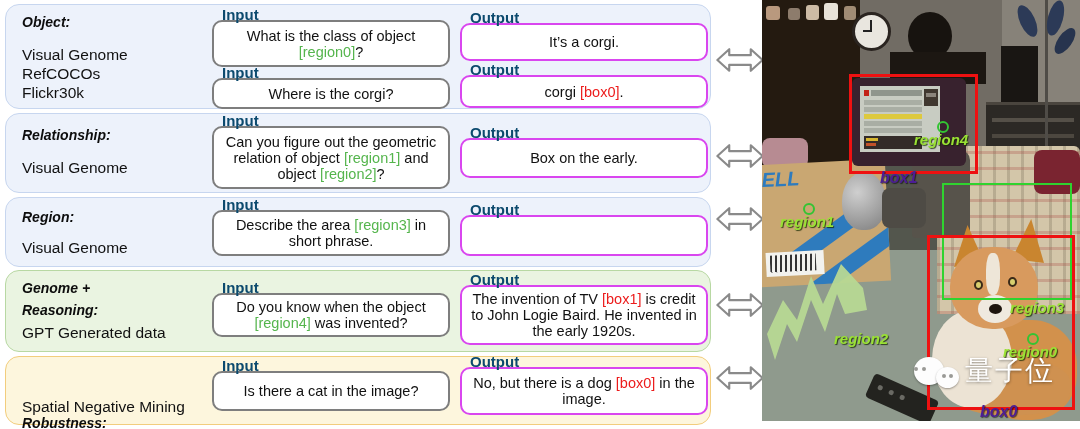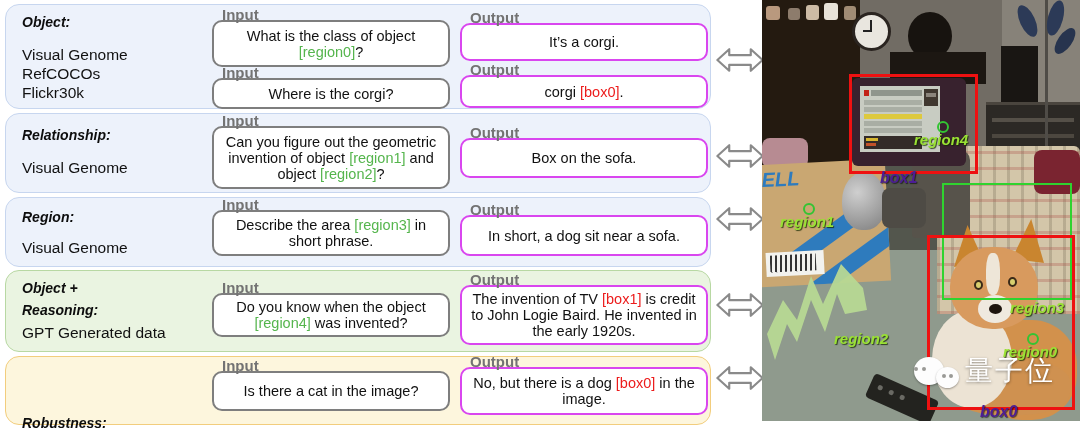--- a/index.html
+++ b/index.html
@@ -10,21 +10,21 @@
   
   .section{position:absolute;left:5px;width:706px;border-radius:14px;border:1.5px solid;box-sizing:border-box;}
   .s-blue{background:#edf2fb;border-color:#c7d6ef;}
   .s-green{background:#eaf4e1;border-color:#b8d8a3;}
   .s-yellow{background:#fdf6dd;border-color:#f2cd7d;}
   .sec-title{position:absolute;font-weight:bold;font-style:italic;font-size:14px;color:#0d0d0d;white-space:pre-line;line-height:22px;}
   .sources{position:absolute;font-size:15.5px;color:#111;line-height:19px;}
   .iobox{position:absolute;background:#fff;border-radius:10px;box-sizing:border-box;display:flex;align-items:center;justify-content:center;}
   .inbox{border:2px solid #7e7e7e;}
   .outbox{border:2px solid #d946ef;}
-  .iolabel{position:absolute;top:-16px;left:8px;font-weight:bold;font-size:15px;color:#737373;}
+  .iolabel{position:absolute;top:-16px;left:8px;font-weight:bold;font-size:15px;color:#0c4a6e;}
   .iotext{font-size:14.5px;color:#111;text-align:center;line-height:16px;padding:2px 8px;}
   .t-green{color:#55b54d;}
   .t-red{color:#ec1c1c;}
   .arrow{position:absolute;left:716px;width:48px;height:28px;}
   
   .photo{position:absolute;left:762px;top:0;width:318px;height:421px;overflow:hidden;background:#8f9a8d;}
   .abs{position:absolute;box-sizing:border-box;}
   .plaid{background:
       repeating-linear-gradient(0deg, rgba(168,70,64,.28) 0 3px, transparent 3px 16px),
       repeating-linear-gradient(90deg, rgba(120,110,88,.30) 0 3px, transparent 3px 14px),
@@ -74,61 +74,63 @@
   </div>
 </div>
 
 <div class="section s-blue" style="top:113px;height:80px;">
   <div class="sec-title" style="left:16px;top:10px;">Relationship:</div>
   <div class="sources" style="left:16px;top:44px;">
     <div>Visual Genome</div>
   </div>
   <div class="iobox inbox" style="left:206px;top:12px;width:238px;height:63px;">
     <span class="iolabel">Input</span>
-    <div class="iotext"><span>Can you figure out the geometric invention of object </span><span class="t-green">[region1]</span><span> and object </span><span class="t-green">[region2]</span><span>?</span></div>
+    <div class="iotext"><span>Can you figure out the geometric relation of object </span><span class="t-green">[region1]</span><span> and object </span><span class="t-green">[region2]</span><span>?</span></div>
   </div>
   <div class="iobox outbox" style="left:454px;top:24px;width:248px;height:40px;">
     <span class="iolabel">Output</span>
-    <div class="iotext"><span>Box on the sofa.</span></div>
+    <div class="iotext"><span>Box on the early.</span></div>
   </div>
 </div>
 
 <div class="section s-blue" style="top:197px;height:70px;">
   <div class="sec-title" style="left:16px;top:8px;">Region:</div>
   <div class="sources" style="left:16px;top:40px;">
     <div>Visual Genome</div>
   </div>
   <div class="iobox inbox" style="left:206px;top:12px;width:238px;height:46px;">
     <span class="iolabel">Input</span>
     <div class="iotext"><span>Describe the area </span><span class="t-green">[region3]</span><span> in short phrase.</span></div>
   </div>
   <div class="iobox outbox" style="left:454px;top:17px;width:248px;height:41px;">
     <span class="iolabel">Output</span>
-    <div class="iotext"><span>In short, a dog sit near a sofa.</span></div>
   </div>
 </div>
 
 <div class="section s-green" style="top:270px;height:82px;">
-  <div class="sec-title" style="left:16px;top:6px;">Object +
+  <div class="sec-title" style="left:16px;top:6px;">Genome +
 Reasoning:</div>
   <div class="sources" style="left:16px;top:52px;">
     <div>GPT Generated data</div>
   </div>
   <div class="iobox inbox" style="left:206px;top:22px;width:238px;height:44px;">
     <span class="iolabel">Input</span>
     <div class="iotext"><span>Do you know when the object </span><span class="t-green">[region4]</span><span> was invented?</span></div>
   </div>
   <div class="iobox outbox" style="left:454px;top:14px;width:248px;height:60px;">
     <span class="iolabel">Output</span>
     <div class="iotext"><span>The invention of TV </span><span class="t-red">[box1]</span><span> is credit to John Logie Baird. He invented in the early 1920s.</span></div>
   </div>
 </div>
 
 <div class="section s-yellow" style="top:356px;height:69px;">
   <div class="sec-title" style="left:16px;top:24px;margin-top:31px;">Robustness:</div>
+  <div class="sources" style="left:16px;top:40px;">
+    <div>Spatial Negative Mining</div>
+  </div>
   <div class="iobox inbox" style="left:206px;top:14px;width:238px;height:40px;">
     <span class="iolabel">Input</span>
     <div class="iotext"><span>Is there a cat in the image?</span></div>
   </div>
   <div class="iobox outbox" style="left:454px;top:10px;width:248px;height:48px;">
     <span class="iolabel">Output</span>
     <div class="iotext"><span>No, but there is a dog </span><span class="t-red">[box0]</span><span> in the image.</span></div>
   </div>
 </div>
 

